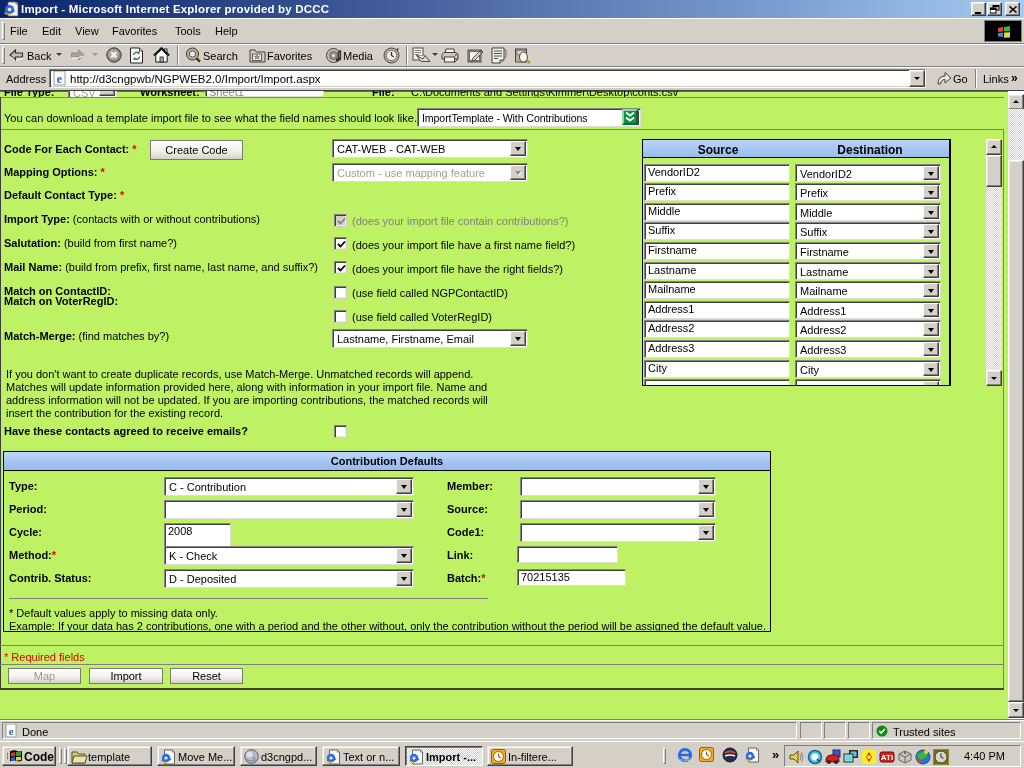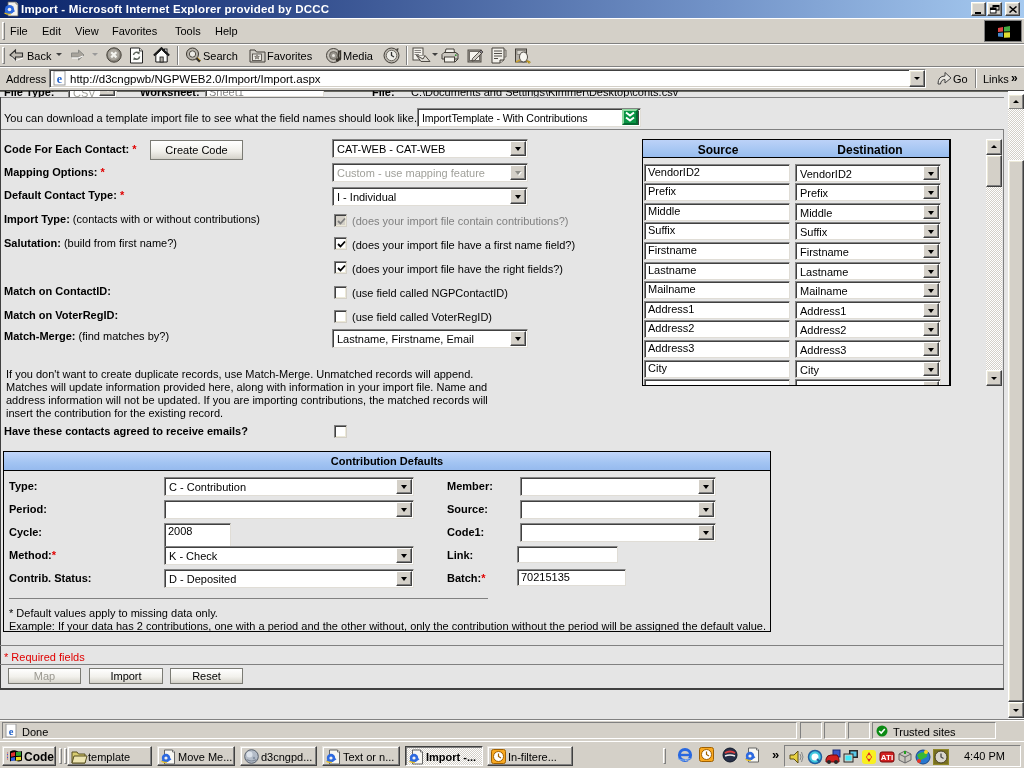--- a/index.html
+++ b/index.html
@@ -192,21 +192,21 @@
   </div>
   <svg class="ab" style="left:936px;top:4px" width="16" height="15" viewBox="0 0 16 15">
       <path d="M2 13 Q2 5 9 5 L9 1.5 L15 7 L9 12 L9 8.5 Q5 8.5 4.5 13 Z" fill="#e8e6e0" stroke="#404040"></path>
     </svg>
   <div class="ab" style="left:953px;top:6px;font-size:11px">Go</div>
   <div class="ab" style="left:975px;top:2px;width:1px;height:19px;background:#808080;box-shadow:1px 0 0 #fff"></div>
   <div class="ab" style="left:983px;top:6px;font-size:11px">Links</div>
   <div class="ab" style="left:1011px;top:4px;font-size:12px;font-weight:bold">»</div>
 </div>
 
-<div class="ab" id="content" style="left:0;top:91px;width:1008px;height:628px;background:#e5e5e5;overflow:hidden">
+<div class="ab" id="content" style="left:0;top:91px;width:1008px;height:628px;background:#bef264;overflow:hidden">
   <div class="ab" style="left:0;top:0;width:1008px;height:1px;background:#6a6a62"></div>
 
   <div class="lbl b" style="left:4px;top:-5px">File Type:</div>
   <div class="sel dis" style="left:68px;top:-12px;width:49px">
       <span class="tx" style="top:5px">CSV</span>
       <span class="sbt"></span>
     </div>
   <div class="lbl b" style="left:140px;top:-5px">Worksheet:</div>
   <div class="ti" style="left:205px;top:-12px;width:119px;height:18px;color:#848484;line-height:25px">Sheet1</div>
   <div class="lbl b" style="left:372px;top:-5px">File:</div>
@@ -242,55 +242,50 @@
 
   <div class="lbl b" style="left:4px;top:75px">Mapping Options: <span class="red">*</span></div>
   <div class="sel dis" style="left:332px;top:72px;width:196px">
       <span class="tx">Custom - use mapping feature</span>
       <span class="sbt">
         <i></i>
       </span>
     </div>
 
   <div class="lbl b" style="left:4px;top:98px">Default Contact Type: <span class="red">*</span></div>
-  <div class="sel" style="left:332px;top:96px;width:196px">
-      <span class="tx">I - Individual</span>
-      <span class="sbt">
-        <i></i>
-      </span>
-    </div>
 
   <div class="lbl" style="left:4px;top:122px"><span class="b">Import Type:</span> (contacts with or without contributions)</div>
   <div class="cb dis" style="left:334px;top:123px">
       <svg width="11" height="11" viewBox="0 0 11 11">
         <path d="M2 5 L4.5 7.5 L9 2.5" fill="none" stroke="#808080" stroke-width="1.8"></path>
       </svg>
     </div>
   <div class="lbl gry" style="left:352px;top:124px">(does your import file contain contributions?)</div>
 
   <div class="lbl" style="left:4px;top:146px"><span class="b">Salutation:</span> (build from first name?)</div>
   <div class="cb" style="left:334px;top:146px">
       <svg width="11" height="11" viewBox="0 0 11 11">
         <path d="M2 5 L4.5 7.5 L9 2.5" fill="none" stroke="#000" stroke-width="1.8"></path>
       </svg>
     </div>
   <div class="lbl" style="left:352px;top:148px">(does your import file have a first name field?)</div>
 
+  <div class="lbl" style="left:4px;top:170px"><span class="b">Mail Name:</span> (build from prefix, first name, last name, and suffix?)</div>
   <div class="cb" style="left:334px;top:170px">
       <svg width="11" height="11" viewBox="0 0 11 11">
         <path d="M2 5 L4.5 7.5 L9 2.5" fill="none" stroke="#000" stroke-width="1.8"></path>
       </svg>
     </div>
   <div class="lbl" style="left:352px;top:172px">(does your import file have the right fields?)</div>
 
   <div class="lbl b" style="left:4px;top:194px">Match on ContactID:</div>
   <div class="cb" style="left:334px;top:195px"></div>
   <div class="lbl" style="left:352px;top:196px">(use field called NGPContactID)</div>
 
-  <div class="lbl b" style="left:4px;top:218px">Match on VoterRegID:</div>
+  <div class="lbl b" style="left:4px;top:204px">Match on VoterRegID:</div>
   <div class="cb" style="left:334px;top:219px"></div>
   <div class="lbl" style="left:352px;top:220px">(use field called VoterRegID)</div>
 
   <div class="lbl" style="left:4px;top:239px"><span class="b">Match-Merge:</span> (find matches by?)</div>
   <div class="sel" style="left:332px;top:238px;width:196px">
       <span class="tx">Lastname, Firstname, Email</span>
       <span class="sbt">
         <i></i>
       </span>
     </div>
@@ -487,21 +482,21 @@
   <div class="ab" style="left:2px;top:3px;width:795px;height:17px;border:1px solid;border-color:#808080 #fff #fff #808080">
     <svg class="ab" style="left:2px;top:1px" width="13" height="14" viewBox="0 0 13 14">
         <rect x="1" y="0" width="10" height="13" fill="#fff" stroke="#9a9a9a"></rect>
         <text x="6" y="10.5" font-size="10.5" font-weight="bold" fill="#2060c8" text-anchor="middle" font-family="Liberation Serif,serif">e</text>
       </svg>
     <div class="ab" style="left:19px;top:3px;font-size:11px">Done</div>
   </div>
   <div class="ab" style="left:800px;top:3px;width:22px;height:17px;border:1px solid;border-color:#808080 #fff #fff #808080"></div>
   <div class="ab" style="left:824px;top:3px;width:22px;height:17px;border:1px solid;border-color:#808080 #fff #fff #808080"></div>
   <div class="ab" style="left:848px;top:3px;width:22px;height:17px;border:1px solid;border-color:#808080 #fff #fff #808080"></div>
-  <div class="ab" style="left:872px;top:3px;width:124px;height:17px;border:1px solid;border-color:#808080 #fff #fff #808080">
+  <div class="ab" style="left:872px;top:3px;width:149px;height:17px;border:1px solid;border-color:#808080 #fff #fff #808080">
     <svg class="ab" style="left:3px;top:2px" width="12" height="12" viewBox="0 0 12 12">
         <circle cx="6" cy="6" r="5.5" fill="#0c8a14"></circle>
         <path d="M3.2 6 L5.2 8 L8.8 4" fill="none" stroke="#fff" stroke-width="1.6"></path>
       </svg>
     <div class="ab" style="left:20px;top:3px;font-size:11px">Trusted sites</div>
   </div>
 </div>
 
 <div class="ab" id="taskbar" style="left:0;top:741px;width:1024px;height:27px;background:#d4d0c8;border-top:1px solid #fff">
   <div class="pbtn b" style="left:2px;top:4px;width:54px;height:20px;text-align:left">

